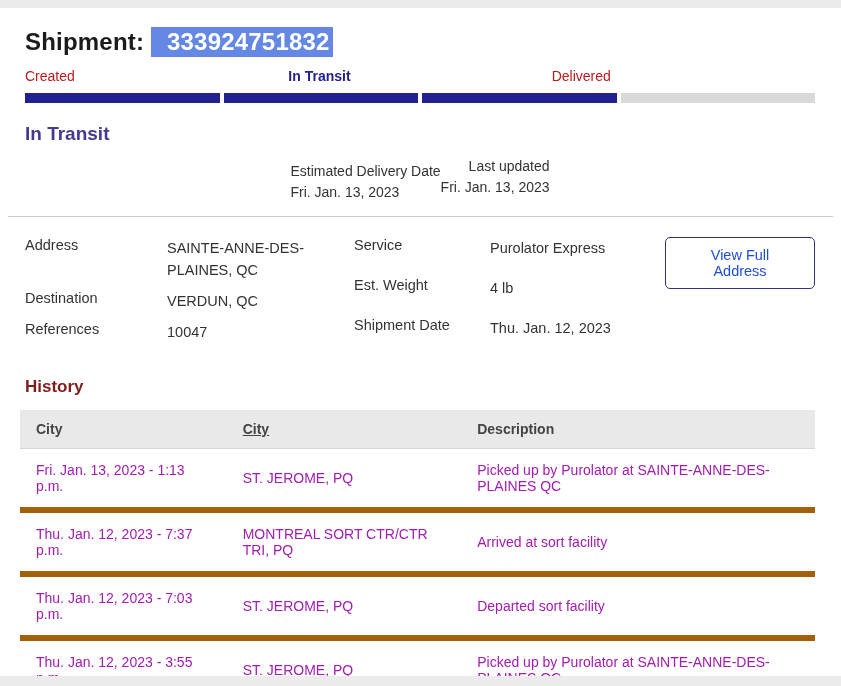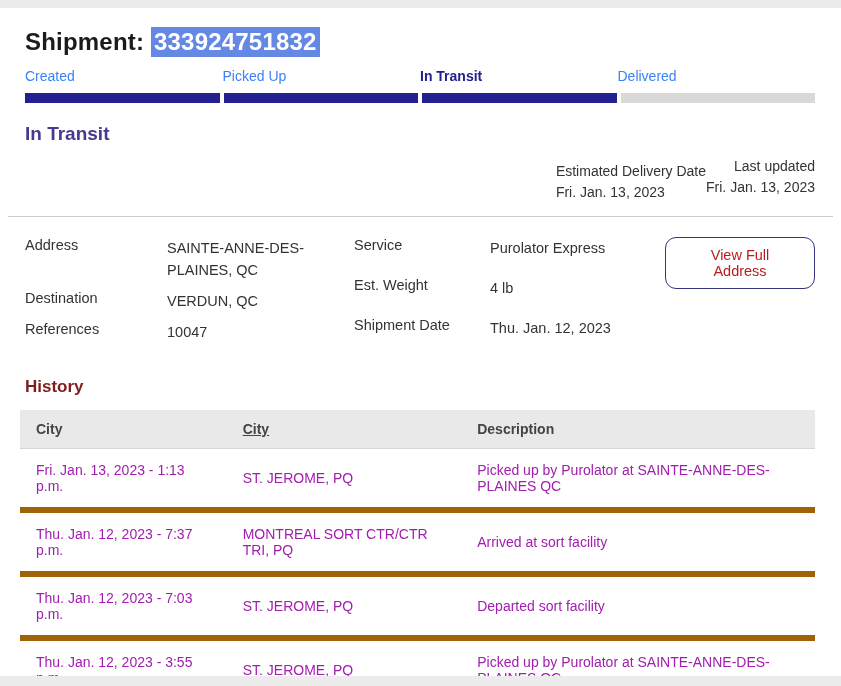--- a/index.html
+++ b/index.html
@@ -15,58 +15,58 @@
     height: 668px;
     overflow: hidden;
   }
   .pad { padding-left: 25px; padding-right: 26px; }
 
   
   .title-row { padding-top: 20px; font-size: 24px; color: #1b1b1b; letter-spacing: 0.2px; }
   .shipment-number {
     background: var(--selection-highlight, #6488e4);
     color: #fff;
-    padding: 1px 3px 2px 3px;
+    padding: 1px 3px 2px 16px;
   }
 
   
   .progress-labels { display: flex; margin-top: 12px; }
   .progress-labels .stage-label {
-    flex: 1 1 0; font-size: 14px; color: #3b82f6;
+    flex: 1 1 0; font-size: 14px; color: #b91c1c;
   }
   .progress-labels .stage-label.active {
     color: var(--active-stage-text, #232090); font-weight: 700;
   }
   .progress-bar { display: flex; gap: 4px; margin-top: 9px; height: 10px; }
   .progress-bar .segment { flex: 1 1 0; background: var(--progress-empty, #d9d9d9); }
   .progress-bar .segment.filled { background: var(--progress-fill, #23208f); }
 
   
   .status-heading {
     margin-top: 20px; font-size: 19px;
     color: var(--status-heading, #453a8f);
   }
-  .dates-row { display: flex; justify-content: flex-end; margin-top: 16px; }
+  .dates-row { display: flex; justify-content: center; margin-top: 16px; }
   .dates-row .line { font-size: 14px; line-height: 21px; color: #333; }
   .dates-right { text-align: right; margin-top: -5px; }
 
   .divider { border: none; border-top: 1px solid #ccc; margin: 13px 8px 0 8px; }
 
   
   .details { display: flex; margin-top: 20px; align-items: flex-start; }
   .kv-grid { display: grid; column-gap: 0; row-gap: 9px; font-size: 14.5px; }
   .kv-left { grid-template-columns: 142px 187px; }
   .kv-right { grid-template-columns: 118px 175px; margin-left: 0; gap: 18px; }
   .kv-grid .k { color: #333; }
   .kv-grid .v { color: #333; line-height: 22px; }
   .details-btn-wrap { margin-left: auto; }
   .btn-outline {
     display: inline-block; background: #fff; cursor: pointer;
-    border: 1px solid #33337f; border-radius: 11px;
-    color: #b91c1c; font-size: 14.5px;
+    border: 1px solid #33337f; border-radius: 5px;
+    color: #1d4ed8; font-size: 14.5px;
     padding: 9px 17px;
     font-family: "Liberation Sans", sans-serif;
   }
 
   
   .history-section { padding-left: 20px; padding-right: 26px; margin-top: 34px; }
   .history-heading { font-size: 17px; color: #7f1d1d; padding-left: 5px; }
   table.history-table { width: 100%; border-collapse: collapse; margin-top: 13px; font-size: 14px; }
   .history-table th {
     background: #e9e9e9; text-align: left; font-weight: 700; color: #444;
@@ -84,21 +84,20 @@
 </head>
 <body>
 
 <div class="card">
 
   <div class="pad">
     <h1 class="title-row"><span>Shipment:</span> <span class="shipment-number">333924751832</span></h1>
 
     <div class="progress-labels">
       <div class="stage-label">Created</div>
-      <div class="stage-label">Picked Up</div>
       <div class="stage-label active">In Transit</div>
       <div class="stage-label">Delivered</div>
     </div>
 
     <div class="progress-bar">
       <div class="segment filled"></div>
       <div class="segment filled"></div>
       <div class="segment filled"></div>
       <div class="segment"></div>
     </div>

